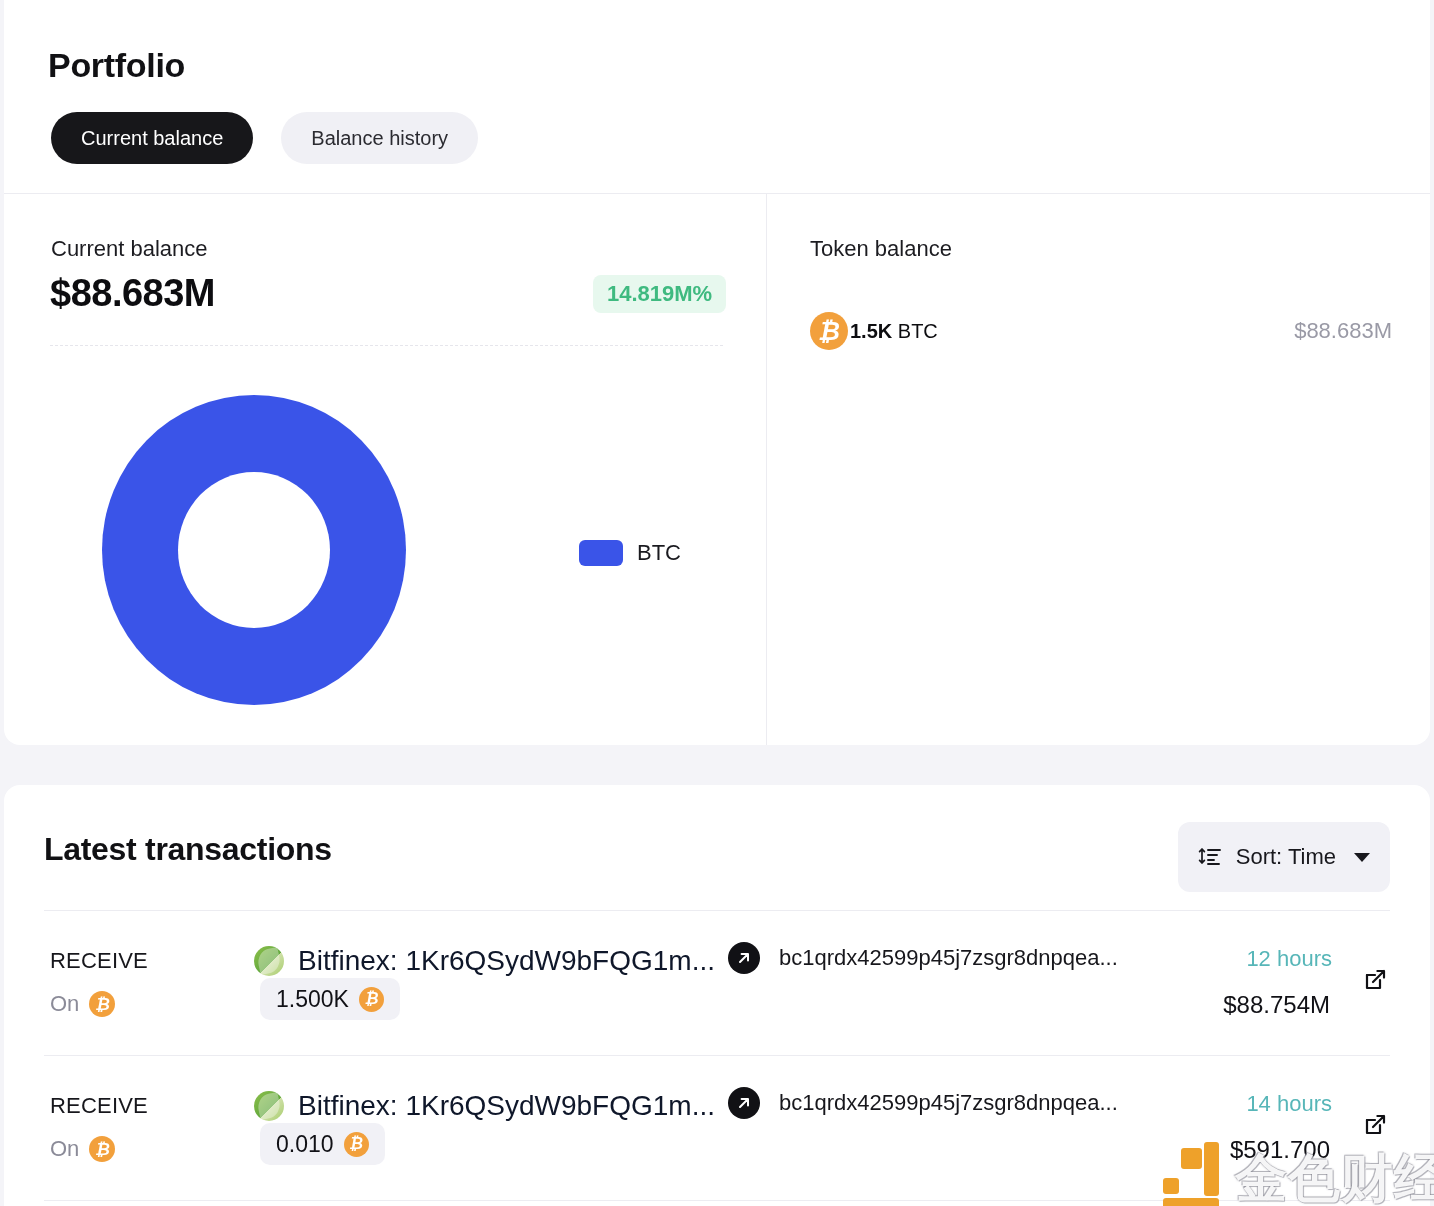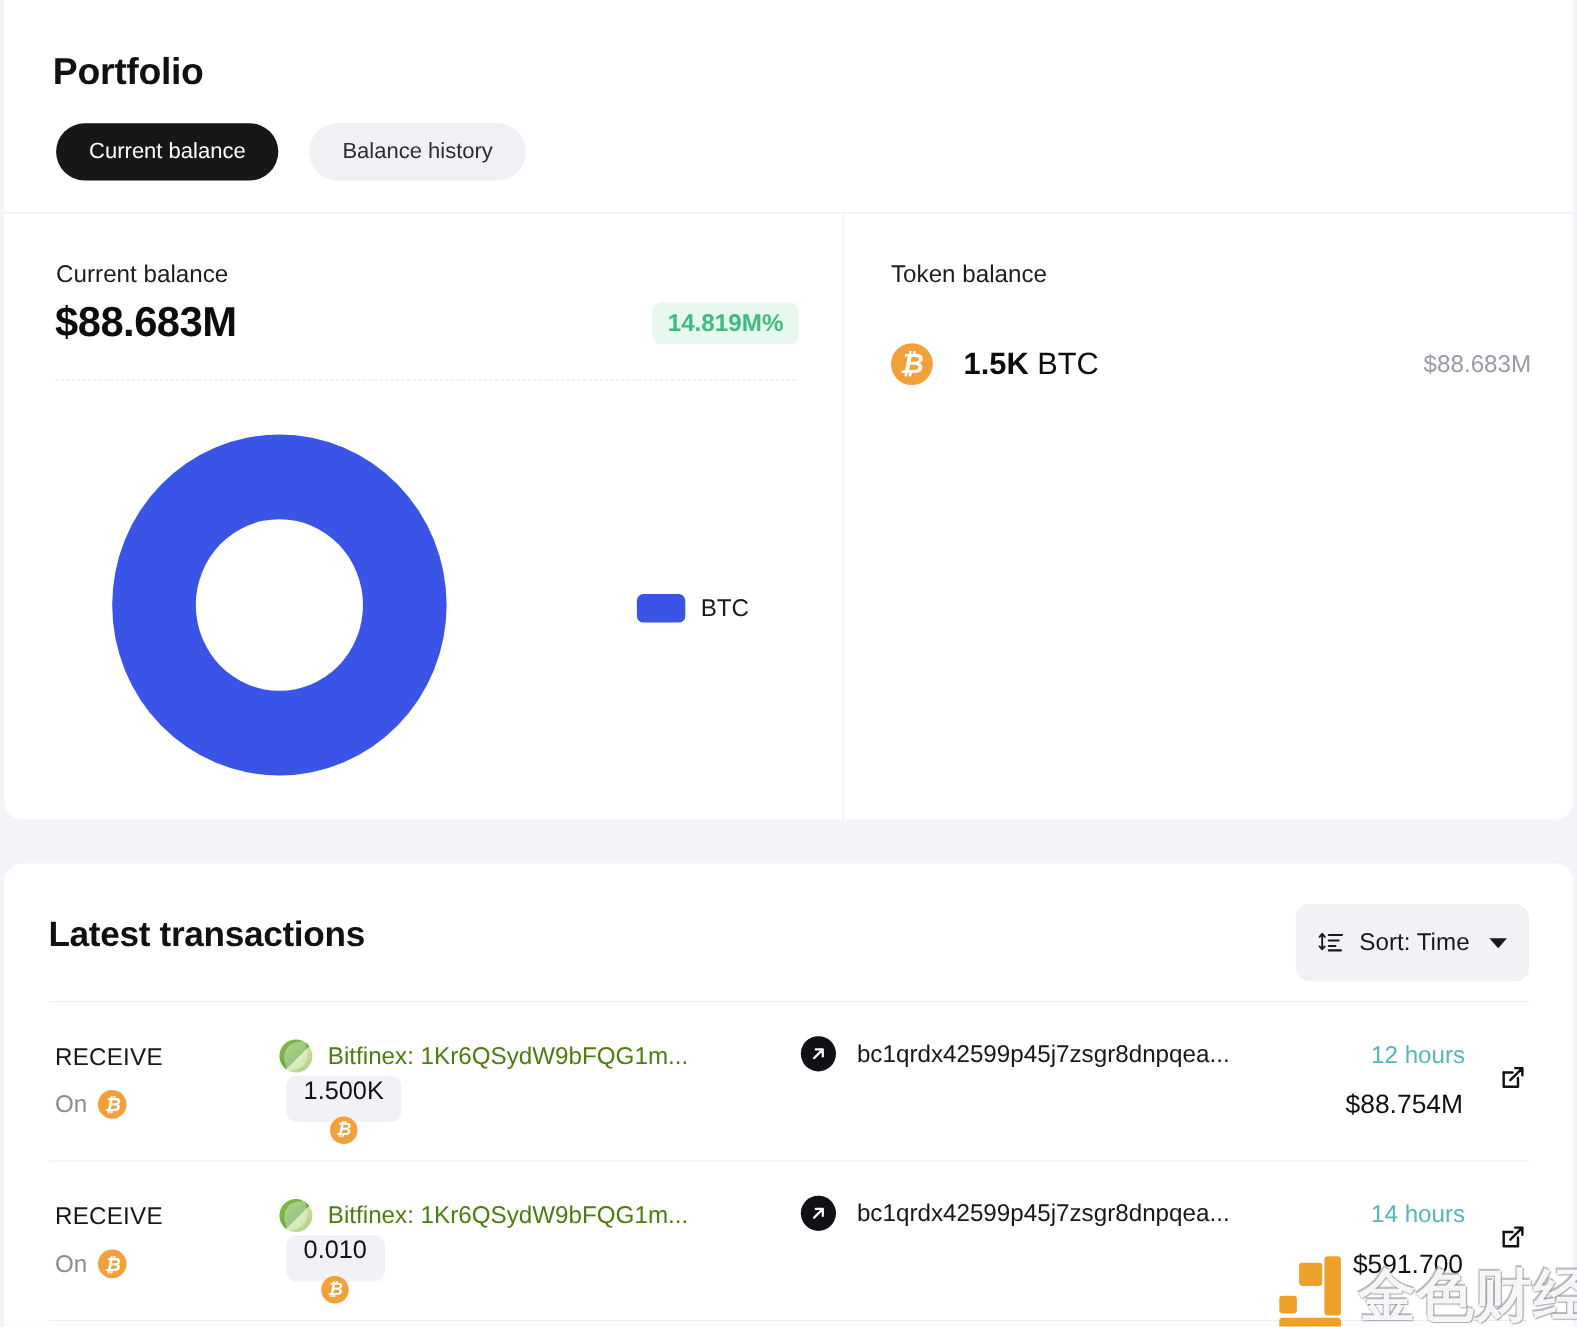--- a/index.html
+++ b/index.html
@@ -212,22 +212,22 @@
     height: 26px;
     font-size: 17px;
   }
   .btc-coin.xs {
     width: 25px;
     height: 25px;
     font-size: 16px;
   }
 
   .token-amt {
-    margin-left: 28px;
-    font-size: 28px;
+    margin-left: 2px;
+    font-size: 20px;
     color: #0d0d10;
   }
   .token-amt b { font-weight: bold; }
   .token-amt span { font-weight: normal; }
 
   .token-usd {
     margin-left: auto;
     font-size: 22px;
     color: #9a9aa6;
   }
@@ -346,21 +346,21 @@
   }
   .leaf-icon::after {
     content: "";
     position: absolute;
     left: 4px; top: 3px;
     width: 22px; height: 24px;
     border-radius: 60% 12% 60% 12%;
     background: rgba(255,255,255,0.35);
     transform: rotate(-12deg);
   }
-  .tx-from-label { font-size: 22px; color: #4d7c0f; white-space: nowrap; }
+  .tx-from-label { font-size: 28px; color: #0f172a; white-space: nowrap; }
 
   .arrow-badge {
     position: absolute;
     left: 684px;
     top: 31px;
     width: 32px; height: 32px;
     border-radius: 50%;
     background: #111115;
     display: flex;
     align-items: center;
@@ -380,21 +380,20 @@
     position: absolute;
     left: 216px;
     top: 67px;
     height: 42px;
     border-radius: 10px;
     background: #f1f1f6;
     display: flex;
     align-items: center;
     gap: 10px;
     padding: 0 16px;
-    flex-direction: column;
   }
   .tx-amount-val { font-size: 23px; color: #111116; }
 
   .tx-time {
     position: absolute;
     right: 58px;
     top: 35px;
     font-size: 22px;
     color: #57b6b8;
     white-space: nowrap;

